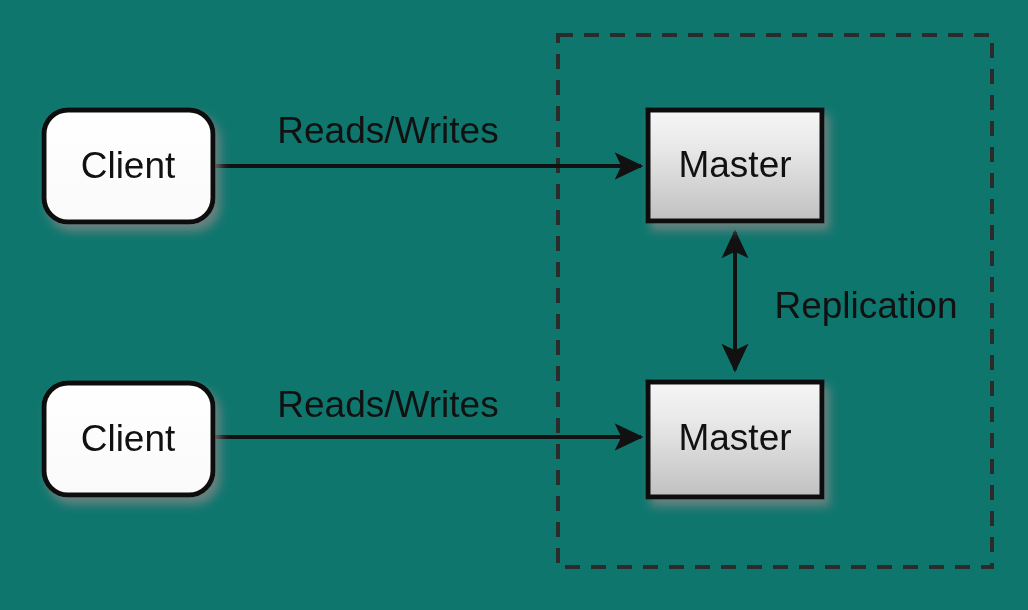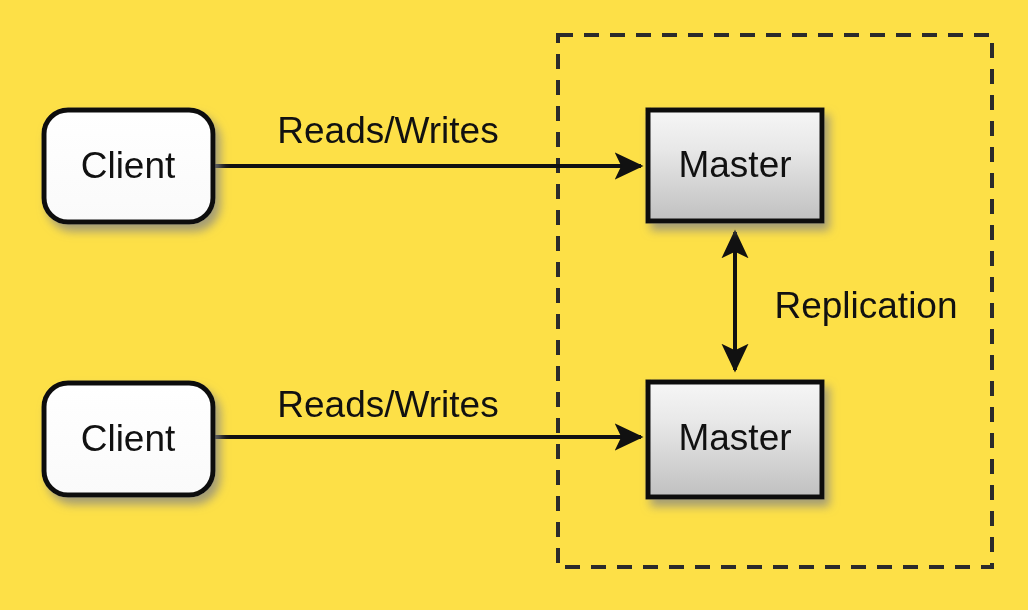--- a/index.html
+++ b/index.html
@@ -8,21 +8,21 @@
     padding: 0;
     background: #ffffff;
   }
   body {
     font-family: "Liberation Sans", sans-serif;
   }
   #diagram-canvas {
     position: relative;
     width: 1028px;
     height: 610px;
-    background: #fde047;
+    background: #0f766e;
     overflow: hidden;
   }
   #diagram-svg {
     position: absolute;
     top: 0;
     left: 0;
     width: 1028px;
     height: 610px;
     display: block;
   }

